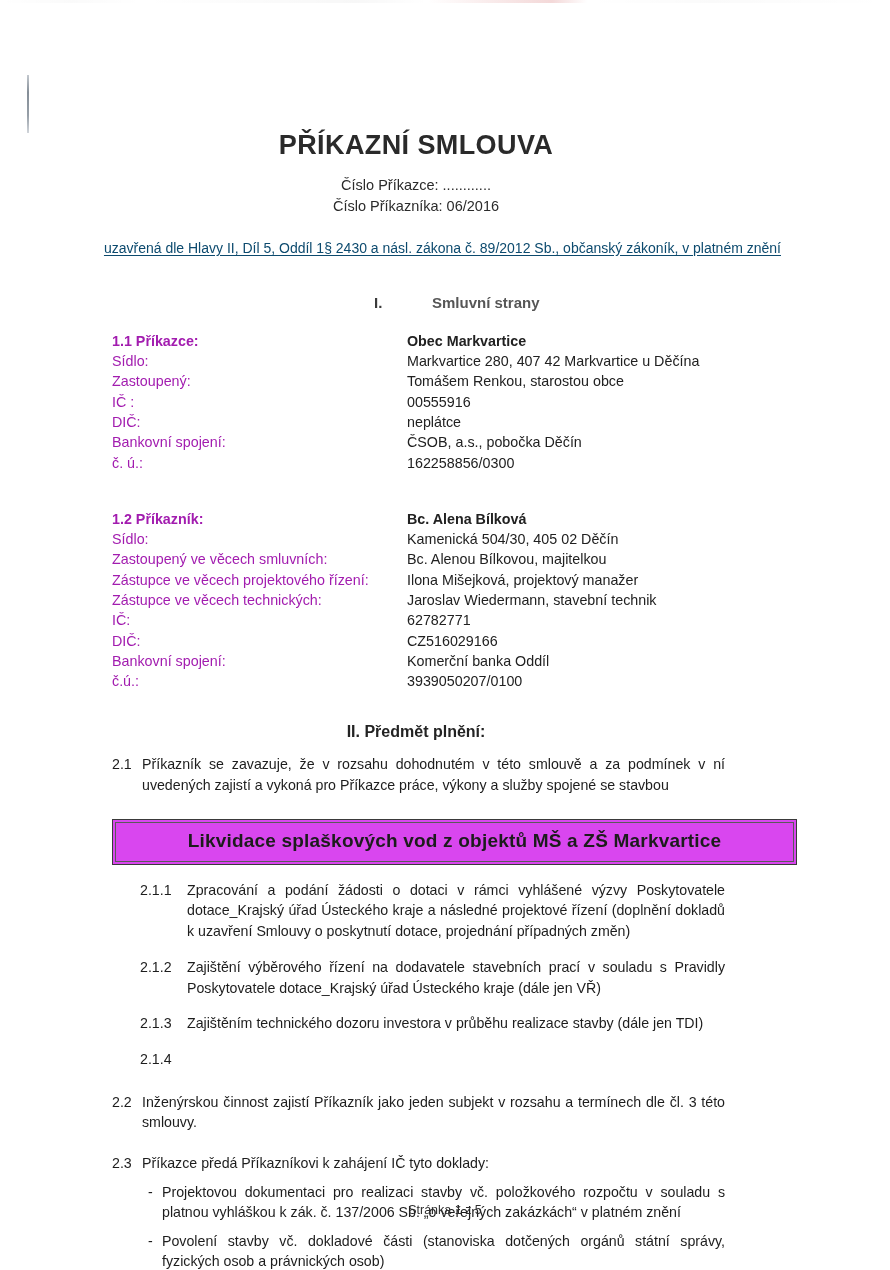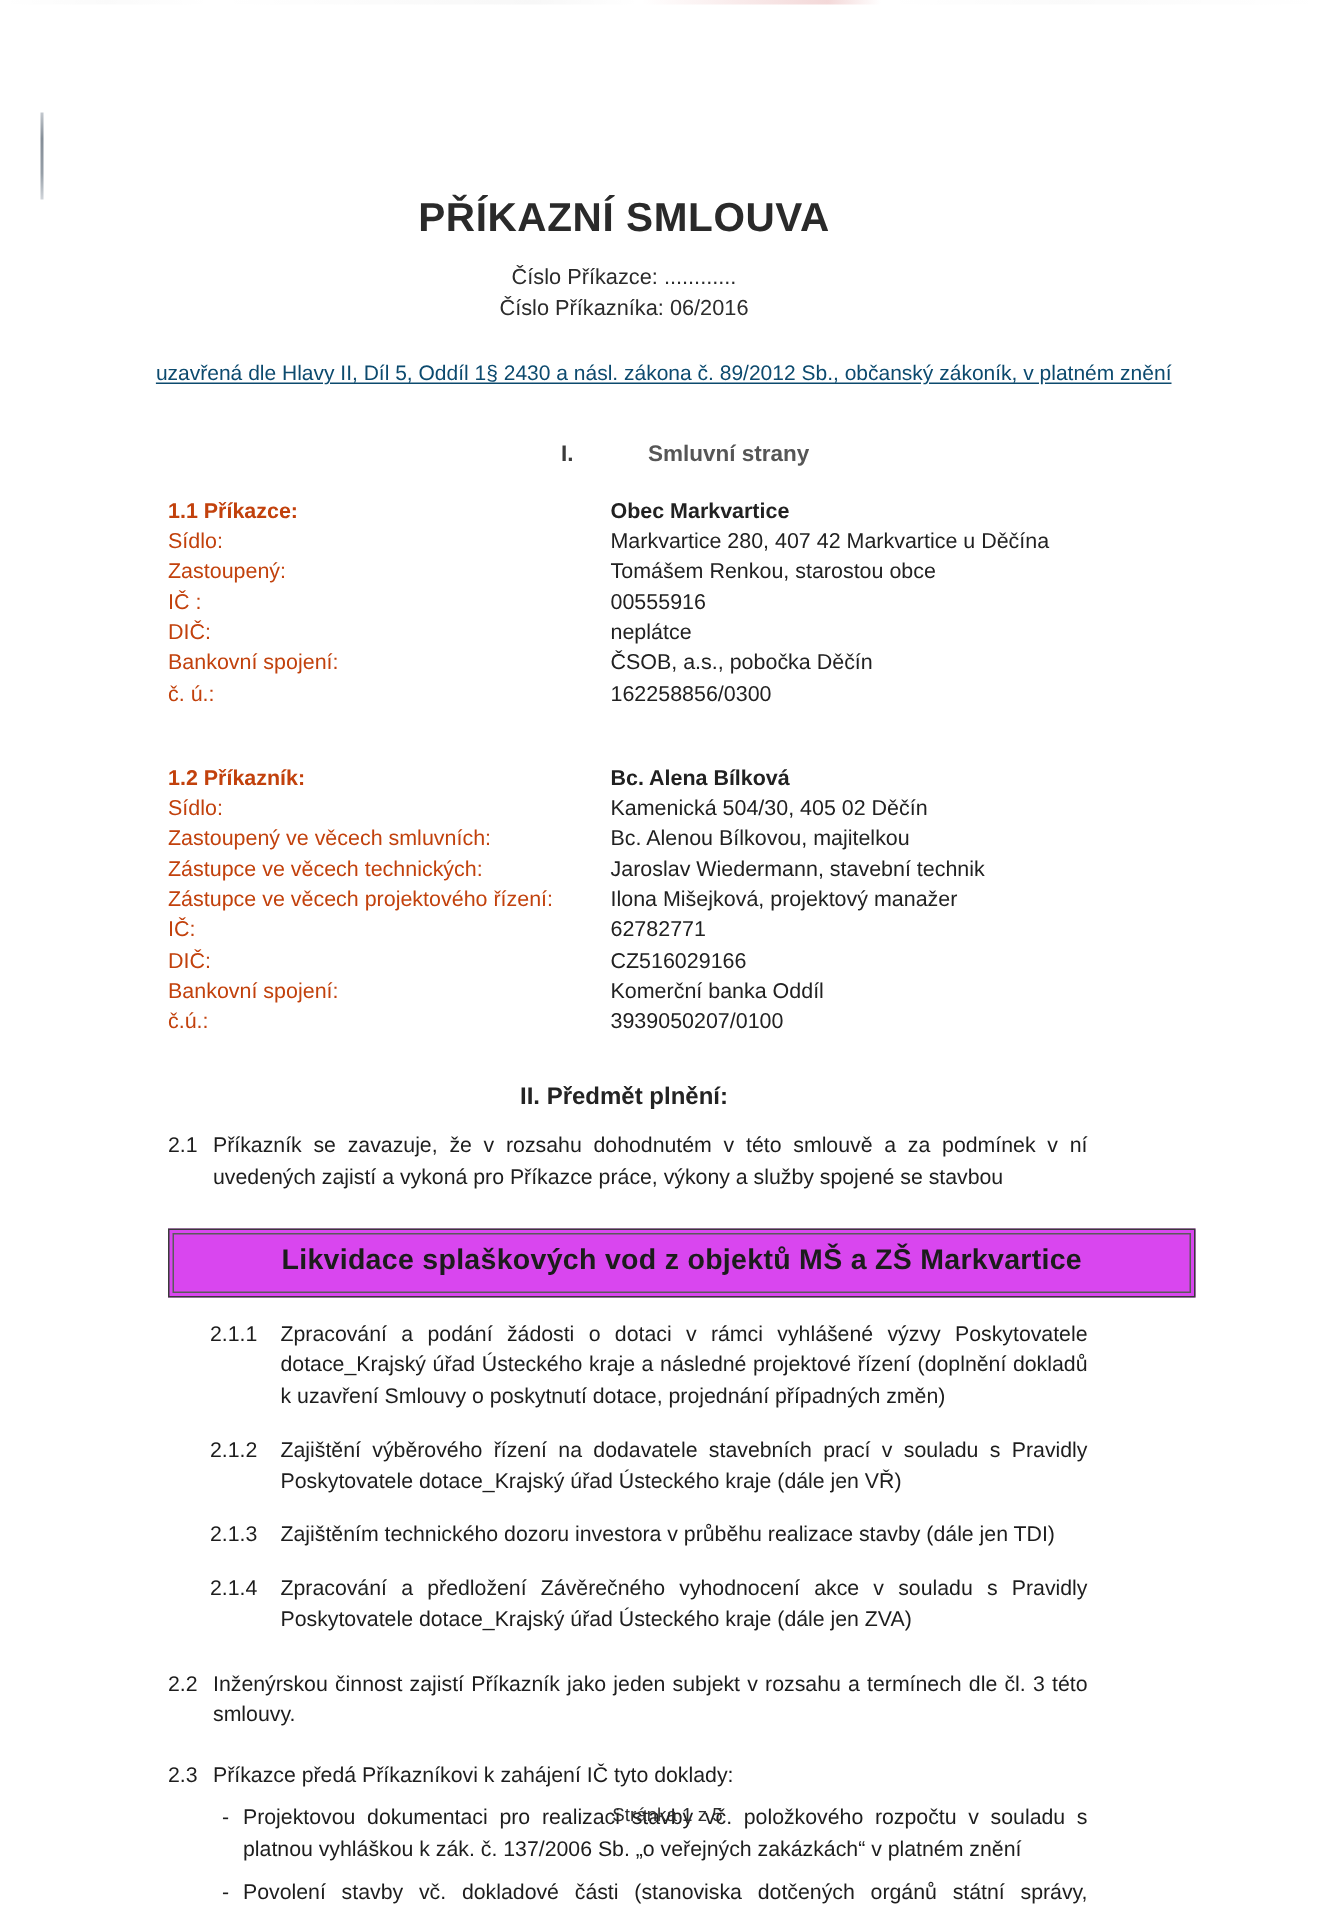--- a/index.html
+++ b/index.html
@@ -98,21 +98,21 @@
     line-height: 1.42;
   }
   .party.second { margin-top: 36px; }
   .party-row {
     display: flex;
     align-items: baseline;
   }
   .party-row .lbl {
     width: 295px;
     flex: 0 0 295px;
-    color: #c2410c;
+    color: #a21caf;
   }
   .party-row .val { color: #212121; }
   .party-row.head .lbl,
   .party-row.head .val { font-weight: bold; }
 
   
   .sec-head-2 {
     text-align: center;
     font-size: 16px;
     font-weight: bold;
@@ -269,26 +269,26 @@
     </div>
     <div class="party-row">
       <span class="lbl">Sídlo:</span>
       <span class="val">Kamenická 504/30, 405 02 Děčín</span>
     </div>
     <div class="party-row">
       <span class="lbl">Zastoupený ve věcech smluvních:</span>
       <span class="val">Bc. Alenou Bílkovou, majitelkou</span>
     </div>
     <div class="party-row">
+      <span class="lbl">Zástupce ve věcech projektového řízení:</span>
+      <span class="val">Ilona Mišejková, projektový manažer</span>
+    </div>
+    <div class="party-row">
       <span class="lbl">Zástupce ve věcech technických:</span>
       <span class="val">Jaroslav Wiedermann, stavební technik</span>
-    </div>
-    <div class="party-row">
-      <span class="lbl">Zástupce ve věcech projektového řízení:</span>
-      <span class="val">Ilona Mišejková, projektový manažer</span>
     </div>
     <div class="party-row">
       <span class="lbl">IČ:</span>
       <span class="val">62782771</span>
     </div>
     <div class="party-row">
       <span class="lbl">DIČ:</span>
       <span class="val">CZ516029166</span>
     </div>
     <div class="party-row">
@@ -322,21 +322,20 @@
     <span class="body">Zajištění výběrového řízení na dodavatele stavebních prací v souladu s Pravidly Poskytovatele dotace_Krajský úřad Ústeckého kraje (dále jen VŘ)</span>
   </div>
 
   <div class="subclause">
     <span class="num">2.1.3</span>
     <span class="body">Zajištěním technického dozoru investora v průběhu realizace stavby (dále jen TDI)</span>
   </div>
 
   <div class="subclause">
     <span class="num">2.1.4</span>
-    <span class="body">Zpracování a předložení Závěrečného vyhodnocení akce v souladu s Pravidly Poskytovatele dotace_Krajský úřad Ústeckého kraje (dále jen ZVA)</span>
   </div>
 
   <div class="clause" style="margin-top:22px;">
     <span class="num">2.2</span>
     <span class="body">Inženýrskou činnost zajistí Příkazník  jako jeden subjekt v rozsahu a termínech dle čl. 3 této smlouvy.</span>
   </div>
 
   <div class="clause" style="margin-top:20px;">
     <span class="num">2.3</span>
     <span class="body" style="text-align:left;">Příkazce předá Příkazníkovi k zahájení IČ tyto doklady:</span>

